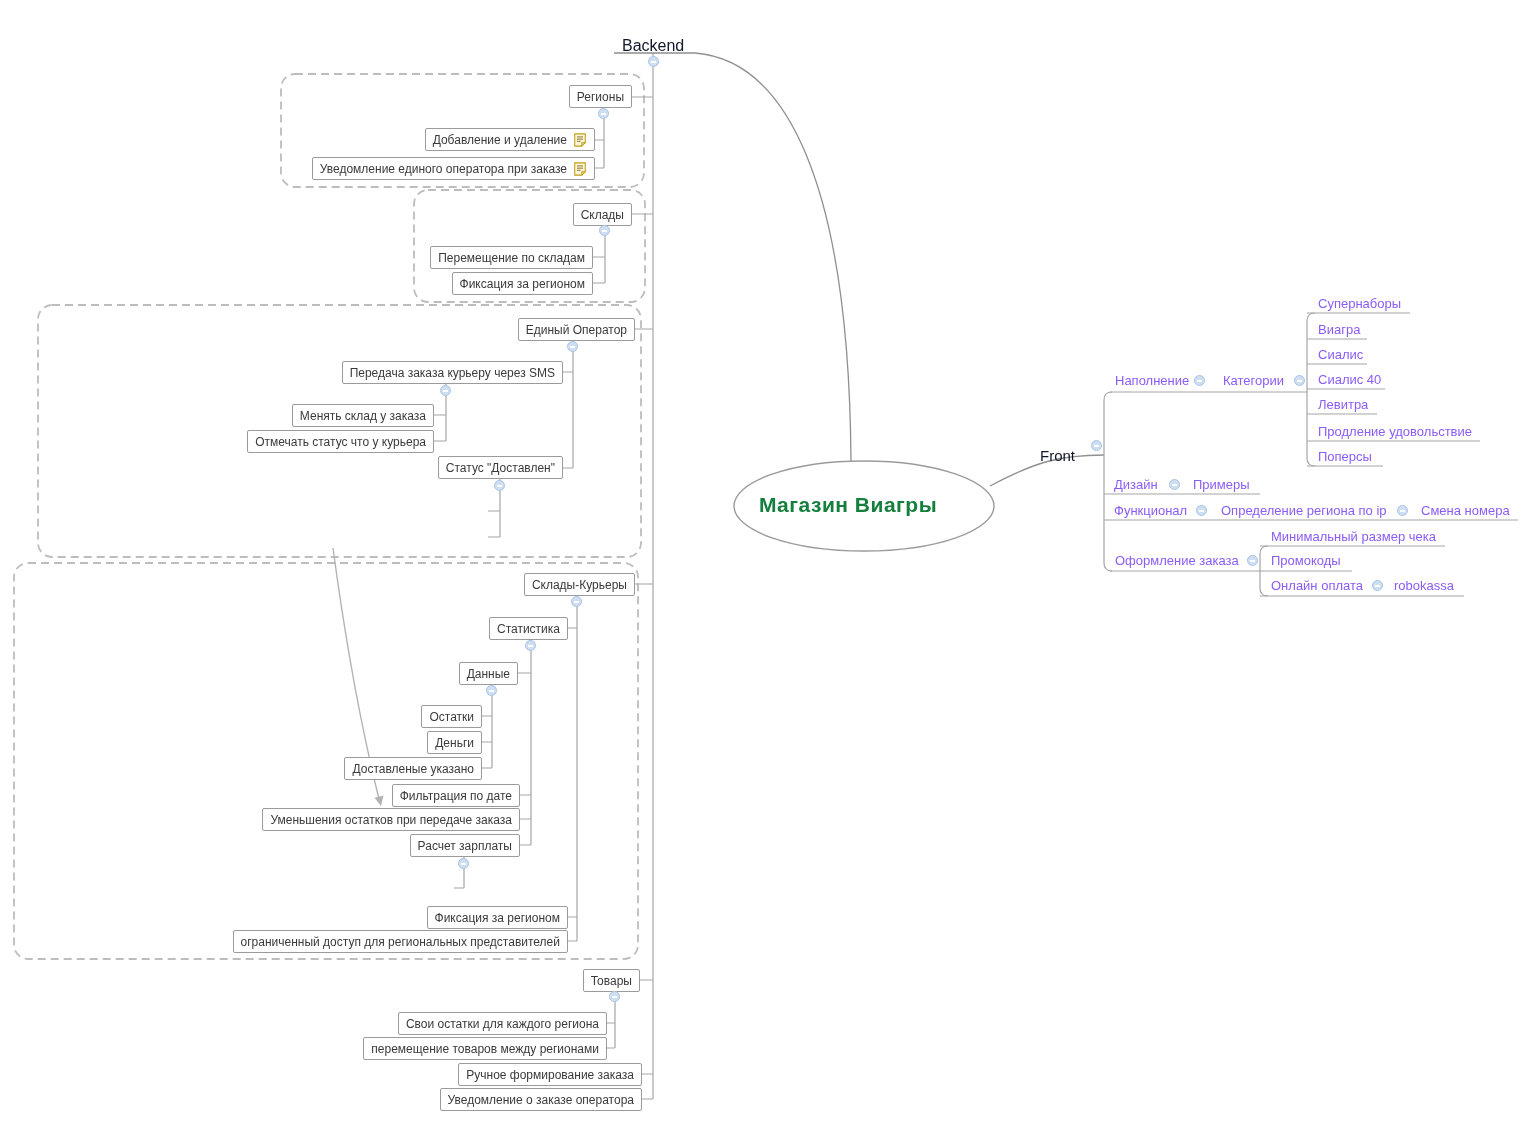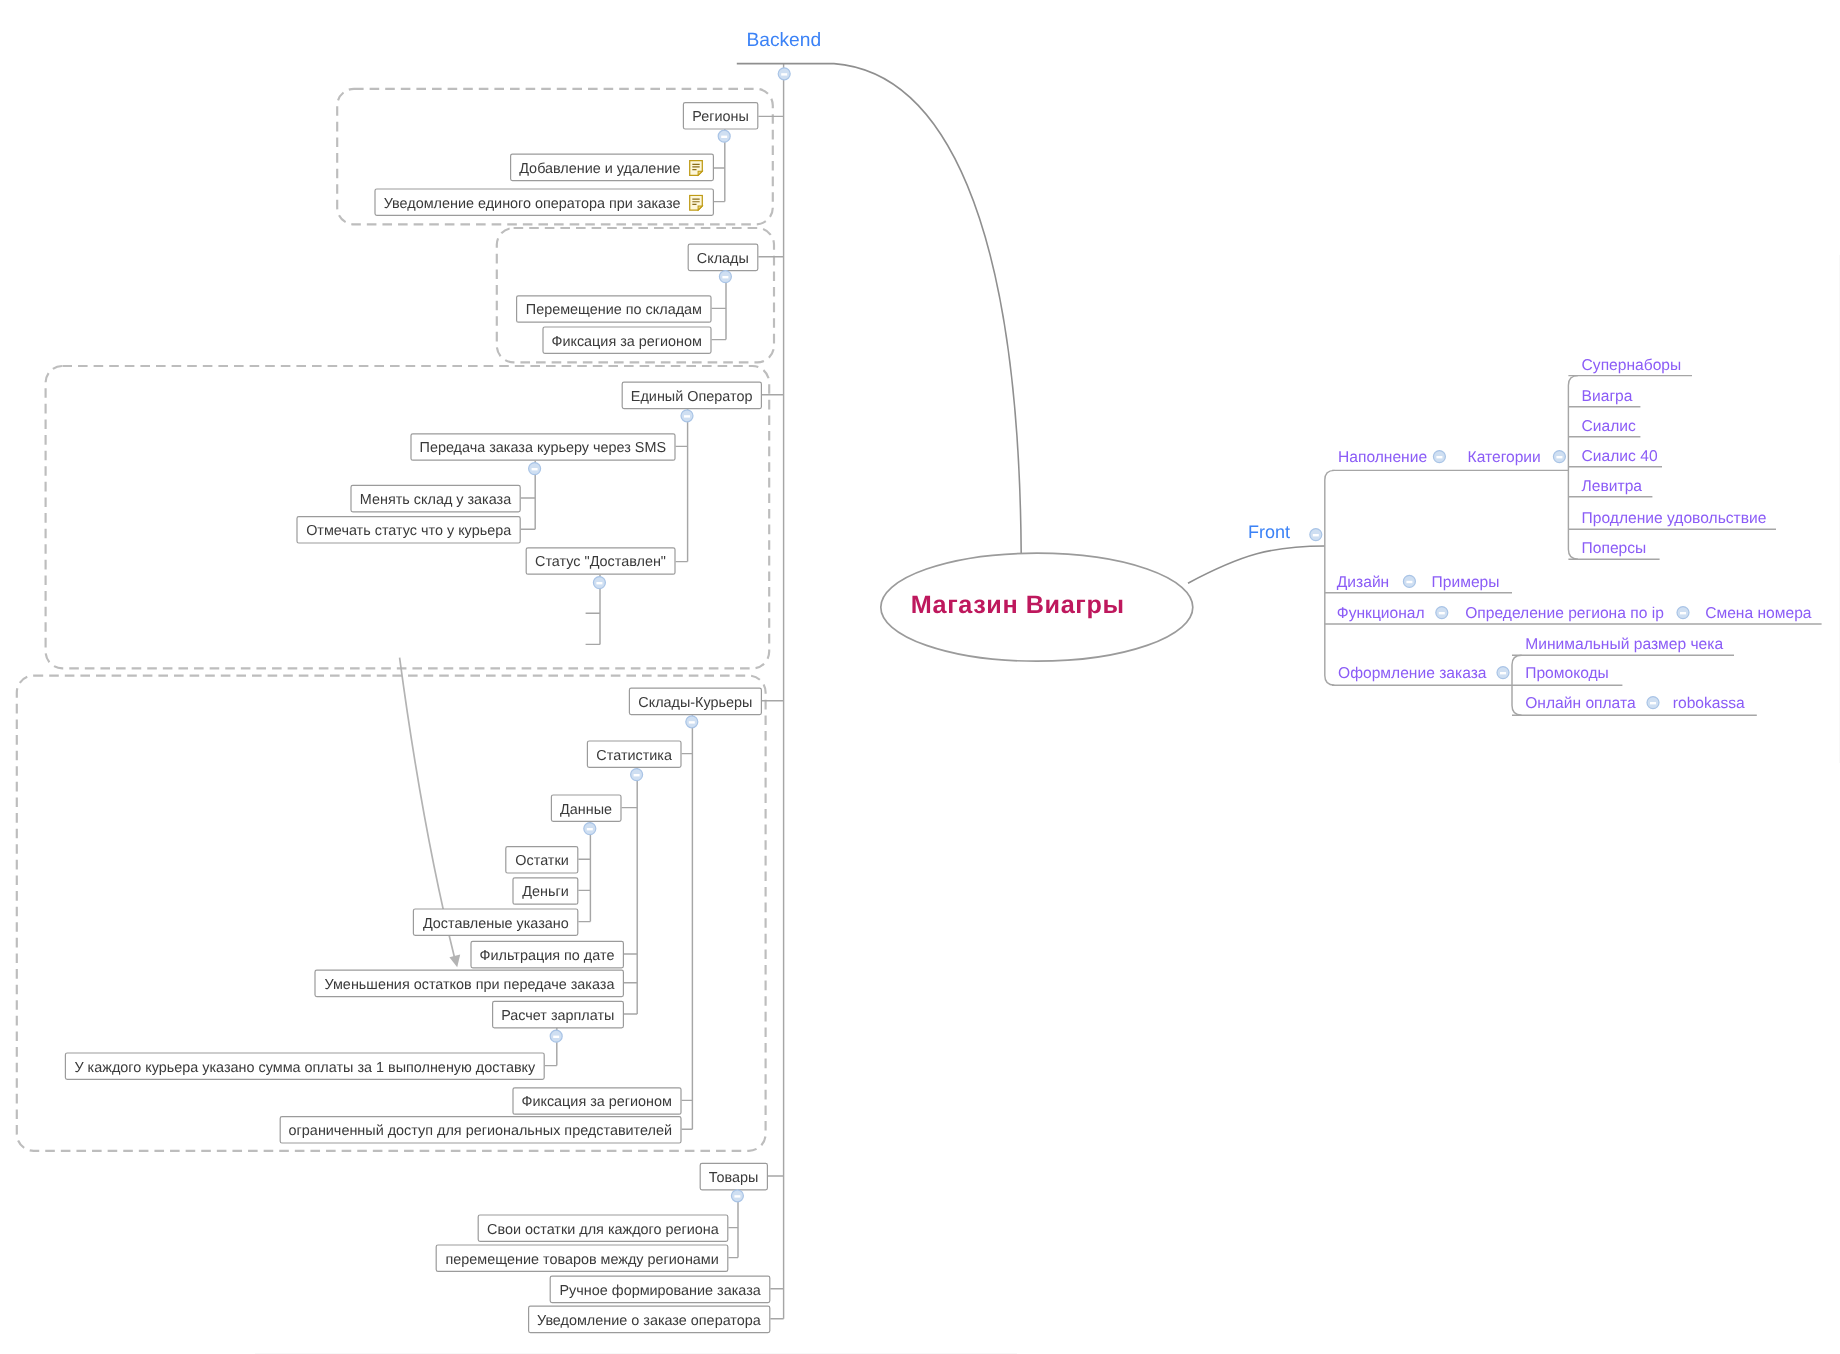--- a/index.html
+++ b/index.html
@@ -9,30 +9,30 @@
   }
   #wires { position:absolute; left:0; top:0; z-index:1; }
   .box {
     position:absolute; z-index:3; height:23px; box-sizing:border-box;
     background:#ffffff; border:1px solid #9b9b9b; border-radius:2px;
     display:flex; align-items:center; justify-content:center;
     padding:0 7px; font-size:12px; white-space:nowrap; color:#3a3a3a;
   }
   .box .note { width:14px; height:14px; margin-left:6px; flex:0 0 auto; }
   .lbl {
-    position:absolute; z-index:3; white-space:nowrap; color:#3b82f6;
-    font-size:15px; line-height:18px;
+    position:absolute; z-index:3; white-space:nowrap; color:#0f172a;
+    font-size:15px; line-height:18px;margin-top:12px;
   }
   .rt {
     position:absolute; z-index:3; white-space:nowrap; color:#8b5cf6;
     font-size:13px; line-height:16px;
   }
   .central {
     position:absolute; z-index:3; left:734px; top:493px; width:228px;
-    text-align:center; font-size:21px; font-weight:bold; color:#be185d;
+    text-align:center; font-size:21px; font-weight:bold; color:#15803d;
     letter-spacing:0.5px;
   }
   .collapse {
     position:absolute; z-index:4; width:11px; height:11px; border-radius:50%;
     background:#cfdff2; border:1px solid #a9c4e6; box-sizing:border-box;
   }
   .collapse::after {
     content:""; position:absolute; left:2px; right:2px; top:4px; height:1.5px;
     background:#ffffff;
   }
@@ -117,21 +117,20 @@
 
   <div class="box" style="right:898px;top:573px">Склады-Курьеры</div>
   <div class="box" style="right:965px;top:617px">Статистика</div>
   <div class="box" style="right:1015px;top:662px">Данные</div>
   <div class="box" style="right:1051px;top:705px">Остатки</div>
   <div class="box" style="right:1051px;top:731px">Деньги</div>
   <div class="box" style="right:1051px;top:757px">Доставленые указано</div>
   <div class="box" style="right:1013px;top:784px">Фильтрация по дате</div>
   <div class="box" style="right:1013px;top:808px">Уменьшения остатков при передаче заказа</div>
   <div class="box" style="right:1013px;top:834px">Расчет зарплаты</div>
-  <div class="box" style="right:1079px;top:877px">У каждого курьера указано сумма оплаты за 1 выполненую доставку</div>
   <div class="box" style="right:965px;top:906px">Фиксация за регионом</div>
   <div class="box" style="right:965px;top:930px">ограниченный доступ для региональных представителей</div>
 
   <div class="box" style="right:893px;top:969px">Товары</div>
   <div class="box" style="right:926px;top:1012px">Свои остатки для каждого региона</div>
   <div class="box" style="right:926px;top:1037px">перемещение товаров между регионами</div>
   <div class="box" style="right:891px;top:1063px">Ручное формирование заказа</div>
   <div class="box" style="right:891px;top:1088px">Уведомление о заказе оператора</div>
 
   <div class="rt" style="left:1115px;top:373px">Наполнение</div>

